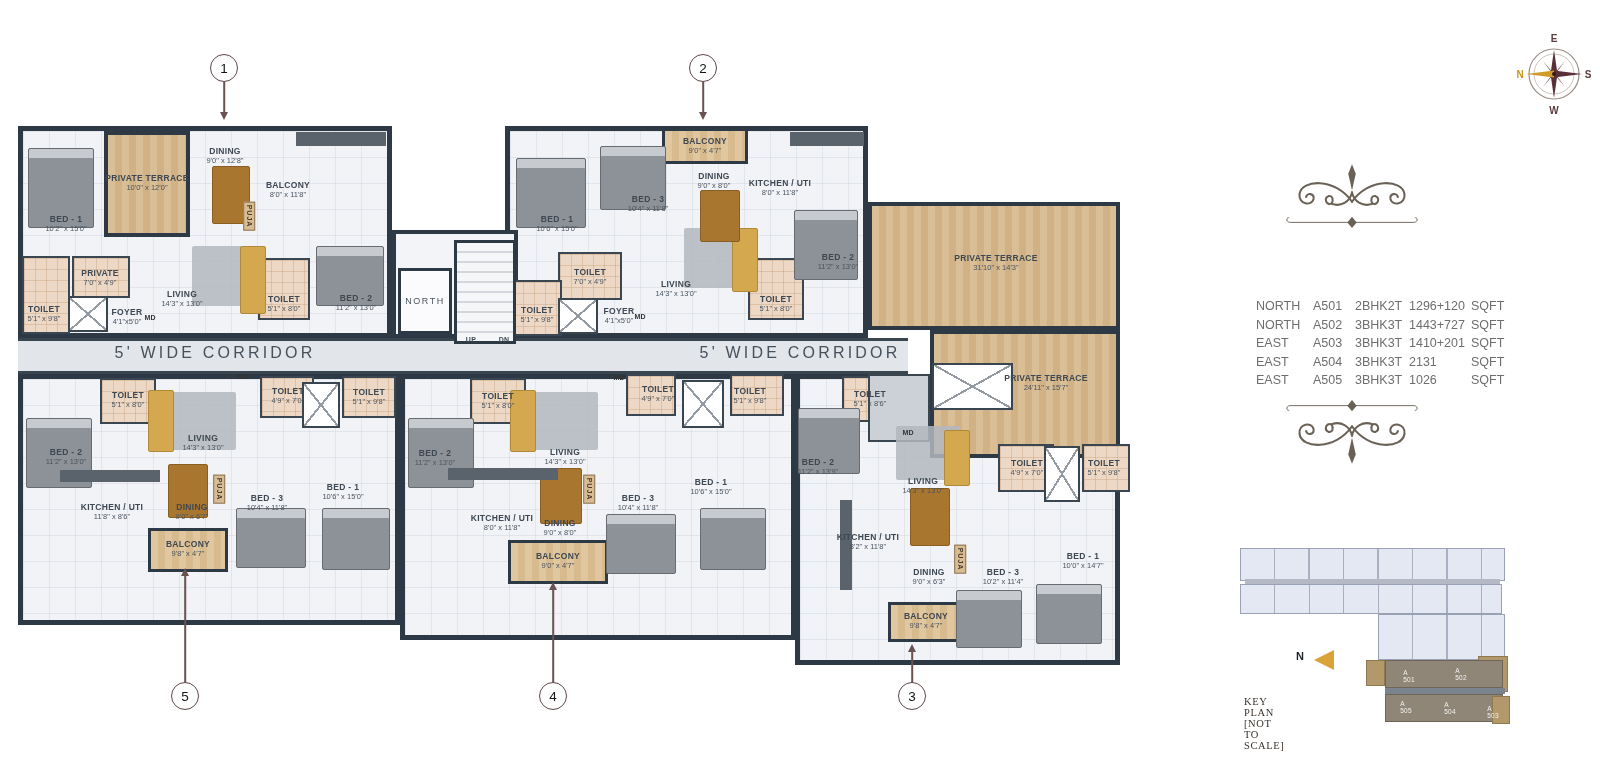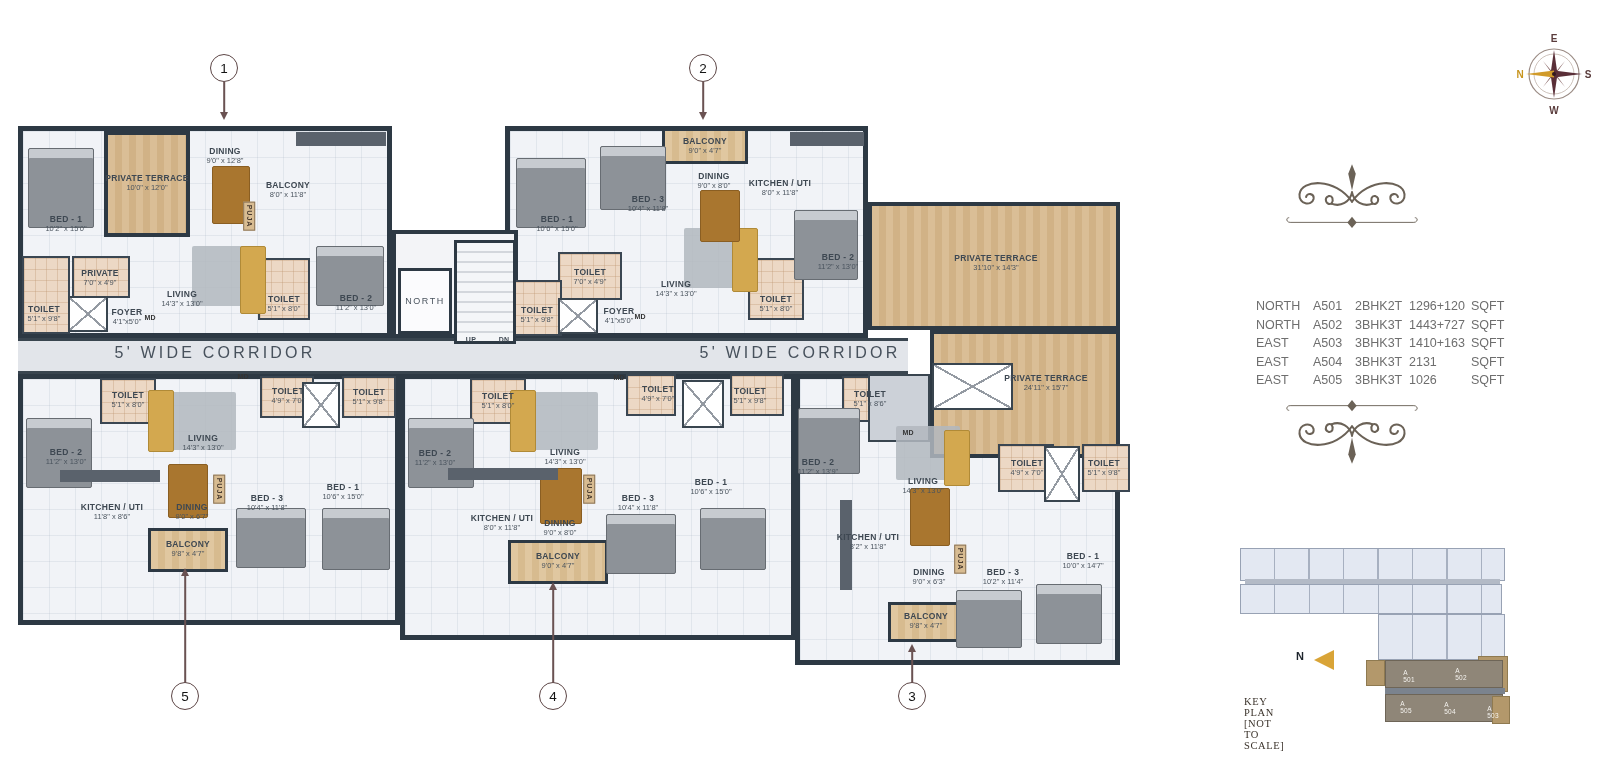--- a/index.html
+++ b/index.html
@@ -446,21 +446,21 @@
       <div>1296+120</div>
       <div>SQFT</div>
       <div>NORTH</div>
       <div>A502</div>
       <div>3BHK3T</div>
       <div>1443+727</div>
       <div>SQFT</div>
       <div>EAST</div>
       <div>A503</div>
       <div>3BHK3T</div>
-      <div>1410+163</div>
+      <div>1410+201</div>
       <div>SQFT</div>
       <div>EAST</div>
       <div>A504</div>
       <div>3BHK3T</div>
       <div>2131</div>
       <div>SQFT</div>
       <div>EAST</div>
       <div>A505</div>
       <div>3BHK3T</div>
       <div>1026</div>

